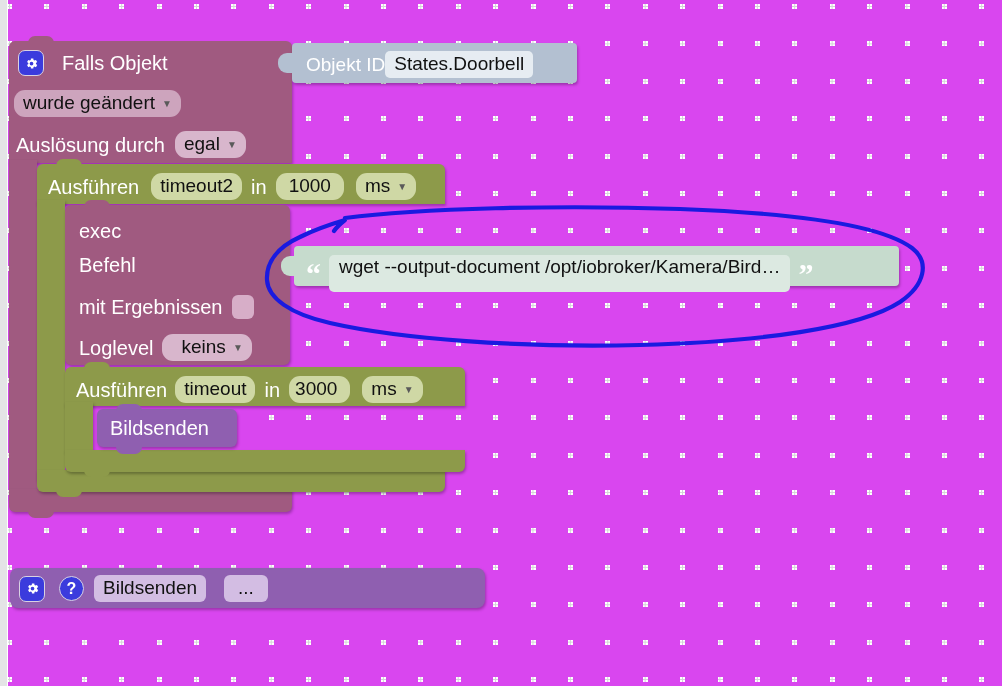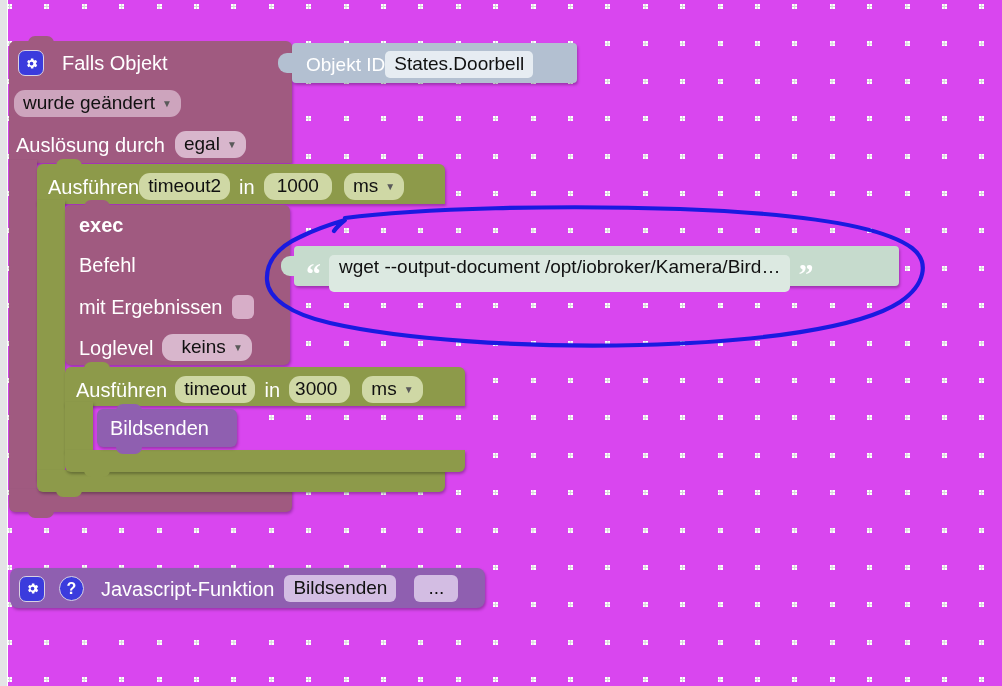--- a/index.html
+++ b/index.html
@@ -133,34 +133,34 @@
   </div>
 
   <div class="blk olive shadow" style="left:37px;top:164px;width:408px;height:40px;border-radius:6px 6px 0 0;"></div>
   <div class="blk olive" style="left:56px;top:159px;width:26px;height:10px;border-radius:7px 7px 0 0;"></div>
   <div class="blk olive shadow" style="left:37px;top:200px;width:28px;height:280px;"></div>
   <div class="blk olive shadow" style="left:37px;top:470px;width:408px;height:22px;border-radius:0 0 6px 6px;"></div>
   <div class="blk olive" style="left:56px;top:488px;width:26px;height:9px;border-radius:0 0 7px 7px;"></div>
 
   <div class="row" style="left:48px;top:173px;">
     <span class="lbl">Ausführen</span>
-    <span class="field f-olive" style="margin-left:0;">timeout2</span>
+    <span class="field f-olive" style="margin-left:12px;">timeout2</span>
     <span class="lbl" style="margin-left:9px;">in</span>
     <span class="field f-olive" style="margin-left:9px;padding-left:13px;padding-right:13px;">1000</span>
     <span class="field f-olive" style="margin-left:12px;">
       <span>ms</span>
       <span class="caret">▼</span>
     </span>
   </div>
 
   <div class="blk purple-dark shadow" style="left:65px;top:205px;width:225px;height:160px;border-radius:6px;"></div>
   <div class="blk purple-dark" style="left:84px;top:200px;width:26px;height:10px;border-radius:7px 7px 0 0;"></div>
   <div class="blk purple-dark" style="left:84px;top:363px;width:26px;height:9px;border-radius:0 0 7px 7px;"></div>
 
-  <div class="row" style="left:79px;top:215px;font-weight:bold;">
+  <div class="row" style="left:79px;top:221px;">
     <span class="lbl">exec</span>
   </div>
 
   <div class="row" style="left:79px;top:255px;">
     <span class="lbl">Befehl</span>
   </div>
 
   <div class="row" style="left:79px;top:295px;">
     <span class="lbl">mit Ergebnissen</span>
     <span class="checkbox" style="margin-left:10px;"></span>
@@ -208,21 +208,20 @@
   </div>
 
   <div class="blk violet shadow" style="left:10px;top:568px;width:475px;height:40px;border-radius:8px;"></div>
   <div class="row" style="left:19px;top:575px;">
     <span class="gear">
       <svg width="15" height="15" viewBox="0 0 24 24" aria-hidden="true">
         <path fill="#ffffff" d="M19.1 12.9a7.5 7.5 0 0 0 0-1.8l2-1.5-2-3.4-2.3 1a7.4 7.4 0 0 0-1.6-.9l-.3-2.4h-3.8l-.3 2.4c-.6.2-1.1.5-1.6.9l-2.3-1-2 3.4 2 1.5a7.5 7.5 0 0 0 0 1.8l-2 1.5 2 3.4 2.3-1c.5.4 1 .7 1.6.9l.3 2.4h3.8l.3-2.4c.6-.2 1.1-.5 1.6-.9l2.3 1 2-3.4-2-1.5zM12 15a3 3 0 1 1 0-6 3 3 0 0 1 0 6z"></path>
       </svg>
     </span>
     <span class="help" style="margin-left:14px;">?</span>
-    <span class="lbl" style="margin-left:17px;">Javascript-Funktion</span>
     <span class="field f-violet" style="margin-left:10px;border-radius:6px;">Bildsenden</span>
     <span class="field f-violet" style="margin-left:18px;border-radius:6px;padding-left:14px;padding-right:14px;">...</span>
   </div>
 
   <svg id="annot" viewBox="0 0 1002 686">
     <path d="M345 218
              C 420 208, 560 205, 680 209
              C 790 213, 880 224, 912 248
              C 930 262, 925 285, 900 302
              C 860 328, 760 342, 640 345

